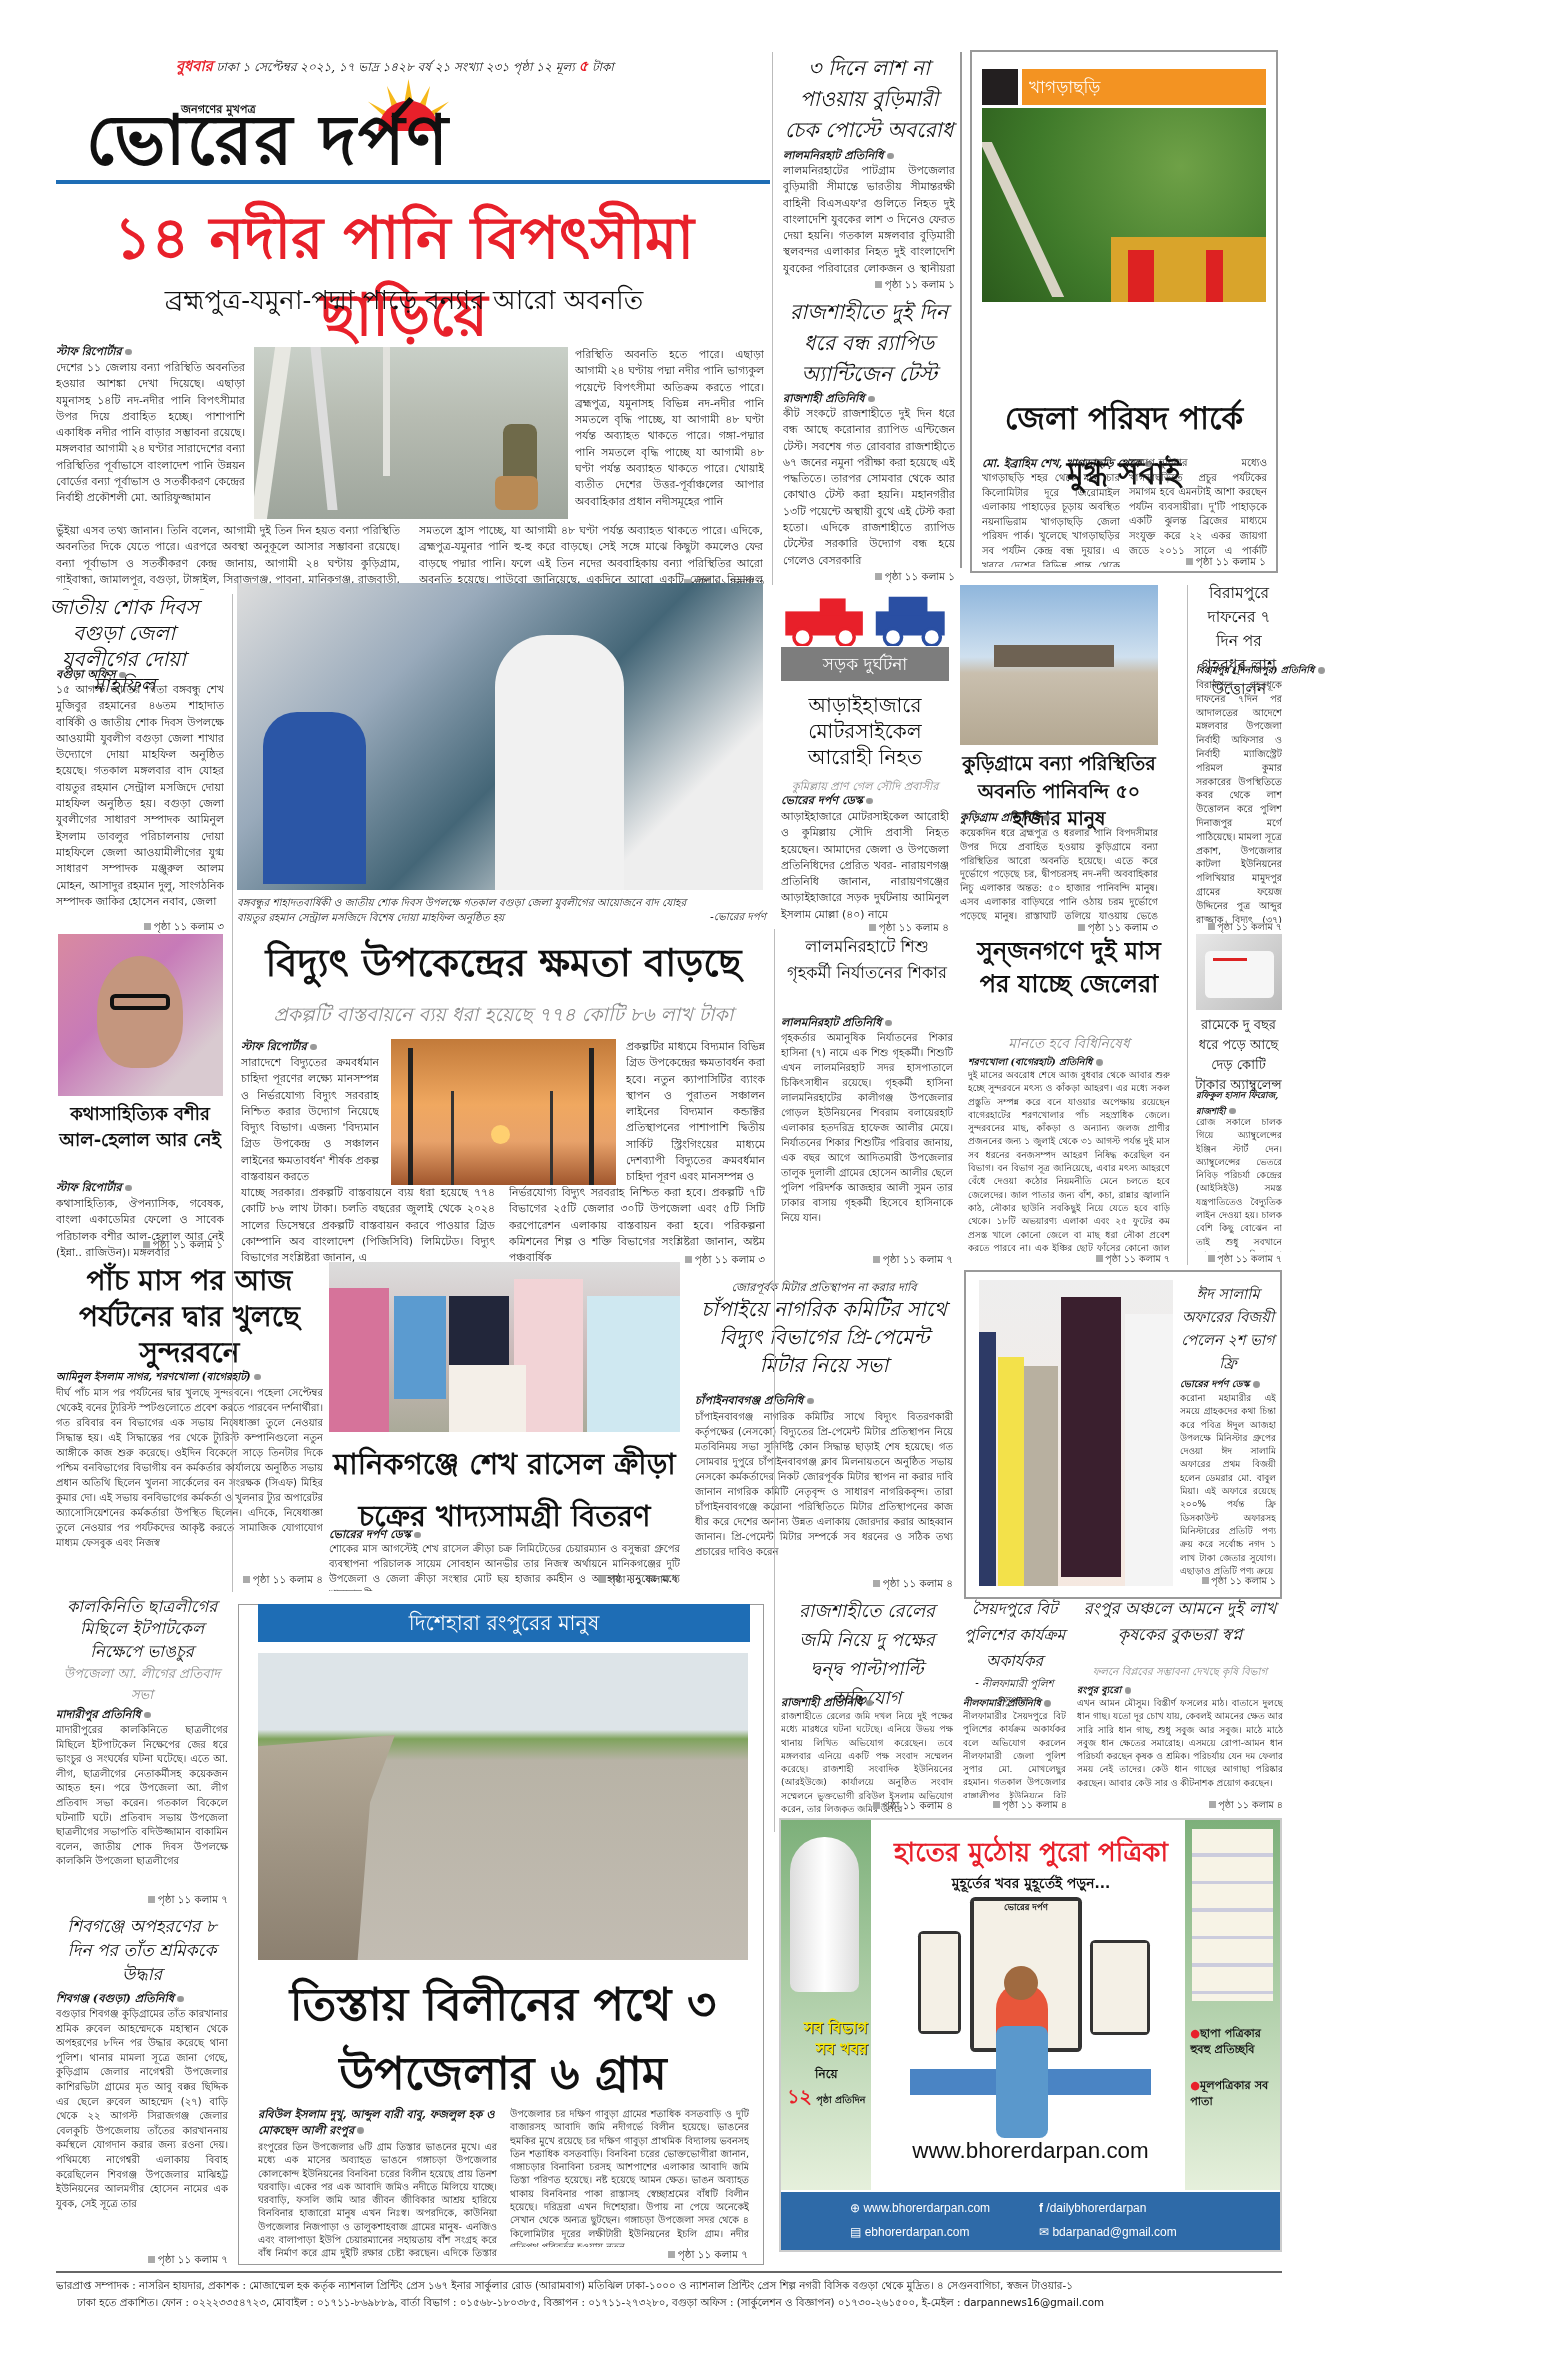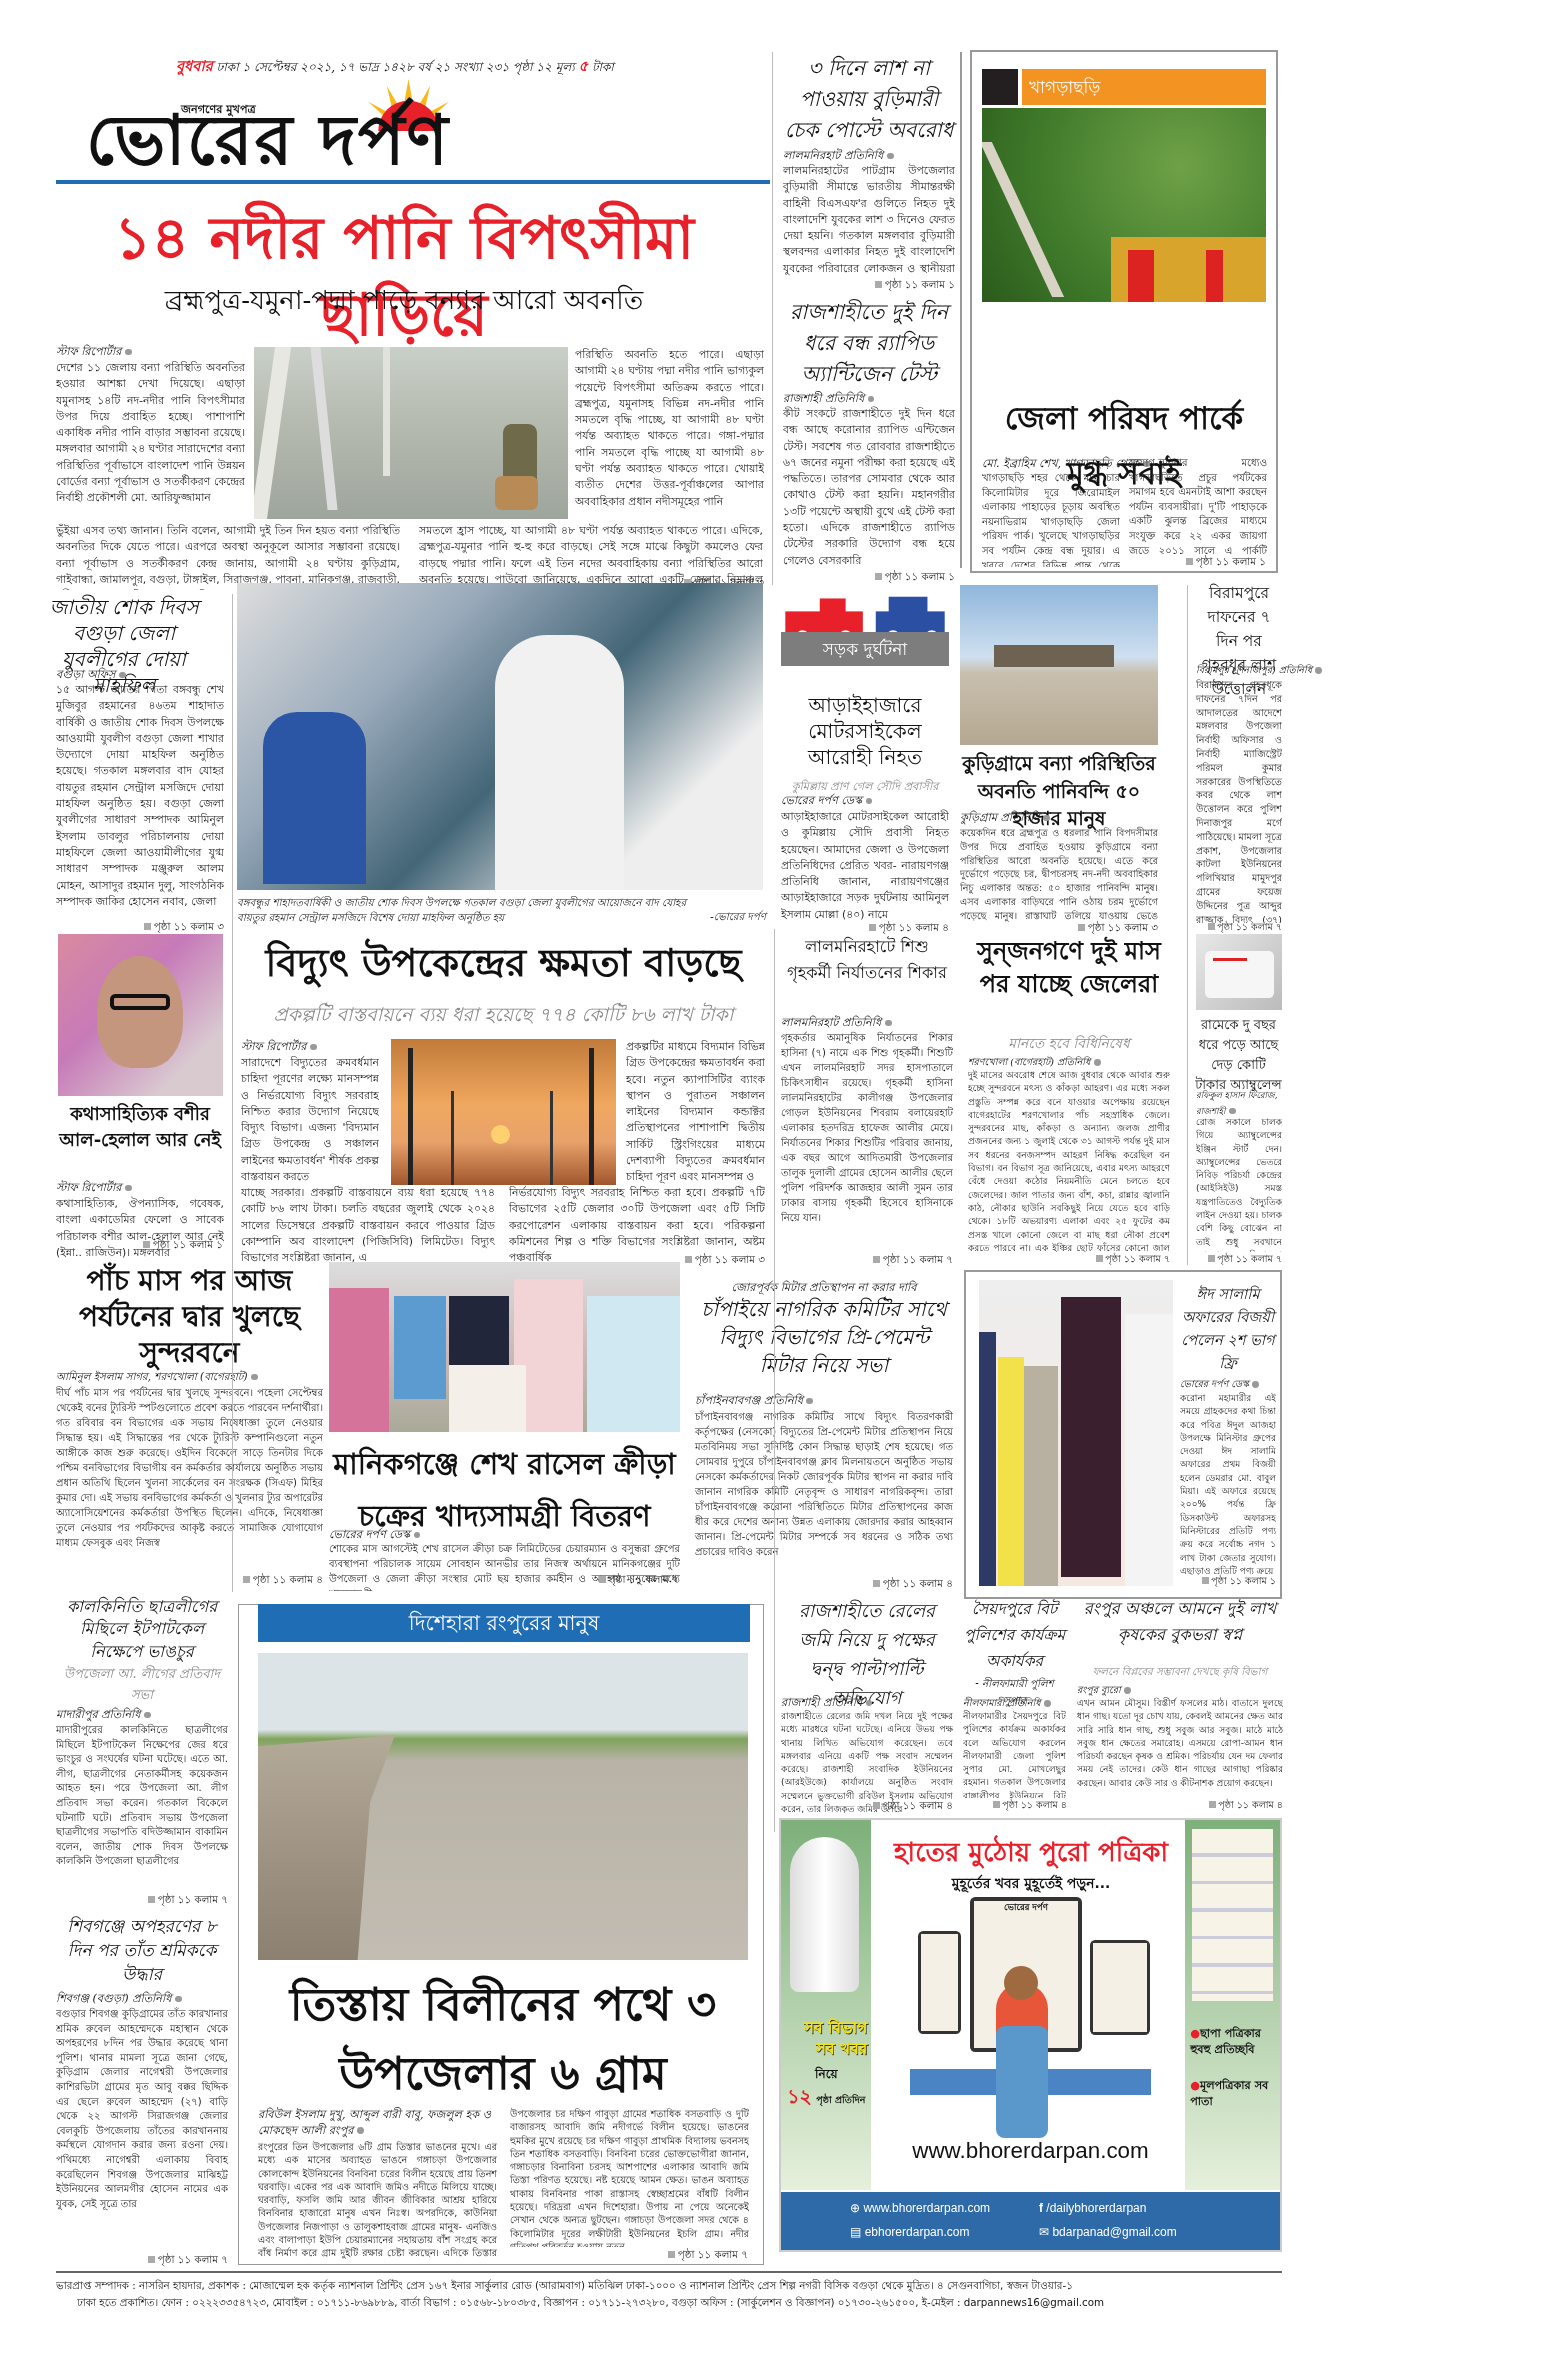--- a/index.html
+++ b/index.html
@@ -1,21 +1,21 @@
 <!DOCTYPE html>
 <html style="font-size:13.8px"><head>
 <meta charset="utf-8">
 <style>
 *{box-sizing:border-box;margin:0;padding:0}
 html,body{width:1548px;height:2377px;background:#fff;overflow:hidden}
 body{font-family:"DejaVu Sans",sans-serif;color:#111;position:relative}
 .abs{position:absolute}
 .hl{font-family:"DejaVu Serif",serif;font-weight:bold;text-align:center;line-height:1.15;color:#111}
 .it{font-style:italic}
-.by{font-family:"DejaVu Serif",serif;font-style:italic;font-weight:normal;font-size:11.2px;line-height:15.5px}
+.by{font-family:"DejaVu Serif",serif;font-style:italic;font-weight:bold;font-size:11.2px;line-height:15.5px}
 .by .dot{display:inline-block;width:6.9px;height:6.9px;border-radius:50%;background:#999;margin-left:3.4px;vertical-align:middle}
 .body{font-size:10.8px;line-height:16.3px;text-align:justify;color:#222}
 .jump{font-size:10.3px;text-align:right;color:#222}
 .jump .sq{display:inline-block;width:6.9px;height:6.9px;background:#aaa;margin-right:2.6px}
 .photo{position:absolute;overflow:hidden}
 .cap{font-style:italic;font-size:10.3px;line-height:14.6px;color:#222}
 .sub{font-family:"DejaVu Serif",serif;font-style:italic;color:#888;text-align:center}
 .vrule{position:absolute;width:0.9px;background:#bbb}
 .hrule{position:absolute;height:0.9px;background:#bbb}
 .box{position:absolute;border:2.6px solid #999}
@@ -102,21 +102,21 @@
     <rect x="5" y="20" width="90" height="28" fill="#e8202a"></rect>
       <rect x="45" y="5" width="30" height="20" fill="#e8202a"></rect>
     <circle cx="25" cy="50" r="10" fill="#fff" stroke="#e8202a" stroke-width="4"></circle>
       <circle cx="75" cy="50" r="10" fill="#fff" stroke="#e8202a" stroke-width="4"></circle>
     <rect x="110" y="20" width="80" height="28" fill="#2a4fa3"></rect>
       <rect x="125" y="3" width="45" height="22" fill="#2a4fa3"></rect>
     <circle cx="130" cy="50" r="10" fill="#fff" stroke="#2a4fa3" stroke-width="4"></circle>
       <circle cx="175" cy="50" r="10" fill="#fff" stroke="#2a4fa3" stroke-width="4"></circle>
   </svg>
 </div>
-<div class="abs" style="left:781px;top:632px;width:168px;height:34px;background:#7d7d7d;color:#fff;font-size:17px;line-height:34px;text-align:center">সড়ক দুর্ঘটনা</div>
+<div class="abs" style="left:781px;top:647px;width:168px;height:34px;background:#7d7d7d;color:#fff;font-size:17px;line-height:34px;text-align:center">সড়ক দুর্ঘটনা</div>
 <div class="abs hl" style="left:781px;top:692px;width:168px;font-size:20px;line-height:26px;font-weight:normal">আড়াইহাজারে মোটরসাইকেল আরোহী নিহত</div>
 <div class="abs sub" style="left:781px;top:778px;width:168px;font-size:11.2px">কুমিল্লায় প্রাণ গেল সৌদি প্রবাসীর</div>
 <div class="abs by" style="left:781px;top:793px"><span>ভোরের দর্পণ ডেস্ক</span><span class="dot"></span></div>
 <div class="abs body" style="left:781px;top:809px;width:168px;height:114px;overflow:hidden">আড়াইহাজারে মোটরসাইকেল আরোহী ও কুমিল্লায় সৌদি প্রবাসী নিহত হয়েছেন। আমাদের জেলা ও উপজেলা প্রতিনিধিদের প্রেরিত খবর- নারায়ণগঞ্জ প্রতিনিধি জানান, নারায়ণগঞ্জের আড়াইহাজারে সড়ক দুর্ঘটনায় আমিনুল ইসলাম মোল্লা (৪০) নামে</div>
 <div class="abs jump" style="left:839px;top:920px;width:110px"><span class="sq"></span><span>পৃষ্ঠা ১১ কলাম ৪</span></div>
 
 <div class="photo" style="left:960px;top:585px;width:198px;height:160px;background:linear-gradient(180deg,#8fb6dc 0%,#cfe0ef 45%,#c9bfae 55%,#b4a892 100%)">
   <div style="position:absolute;left:34px;top:60px;width:120px;height:21.5px;background:#6e6253"></div>
 </div>
 <div class="abs hl" style="left:960px;top:750px;width:198px;font-size:19px;line-height:27.5px">কুড়িগ্রামে বন্যা পরিস্থিতির অবনতি পানিবন্দি ৫০ হাজার মানুষ</div>

